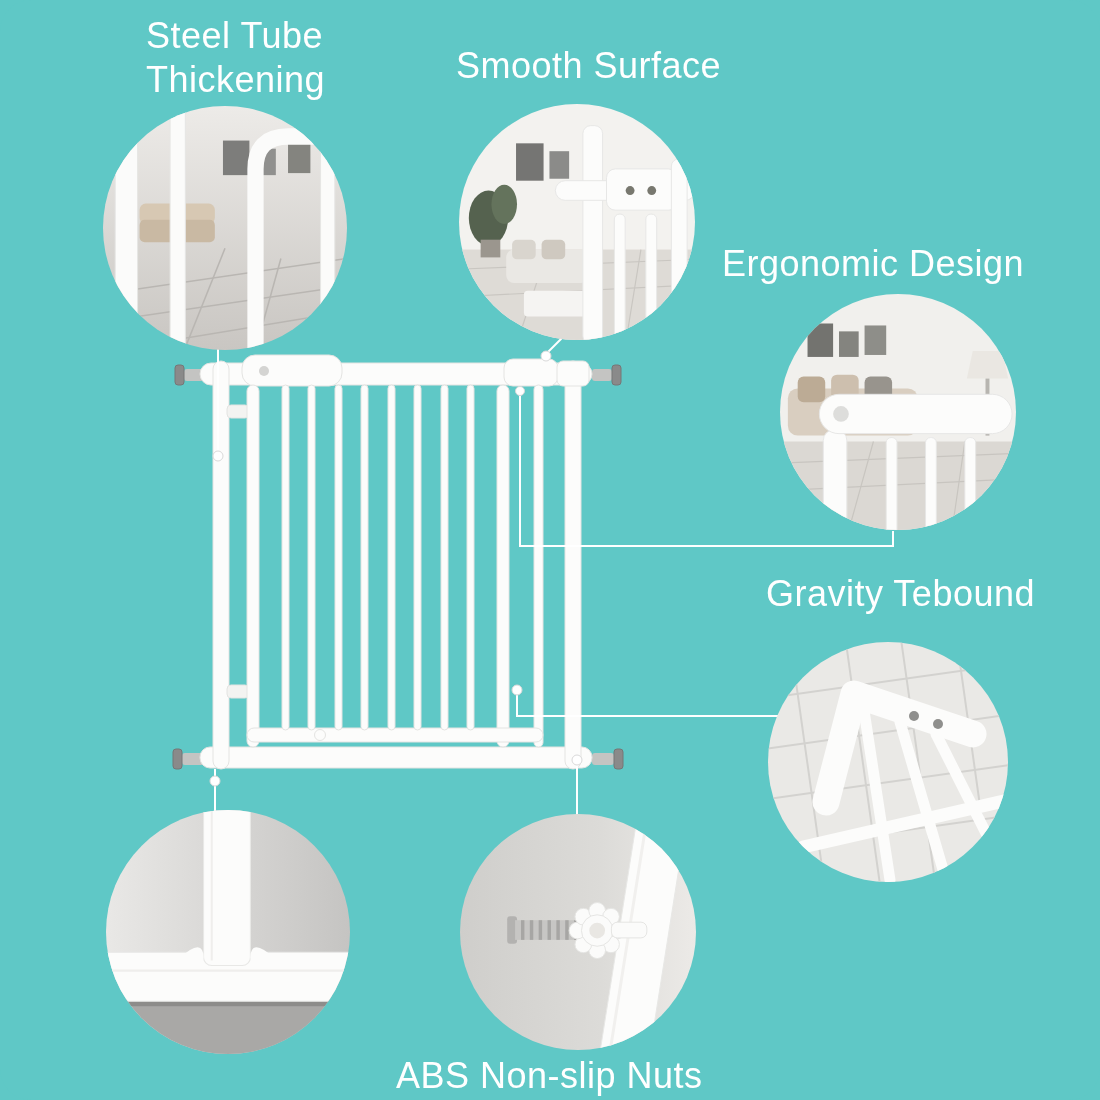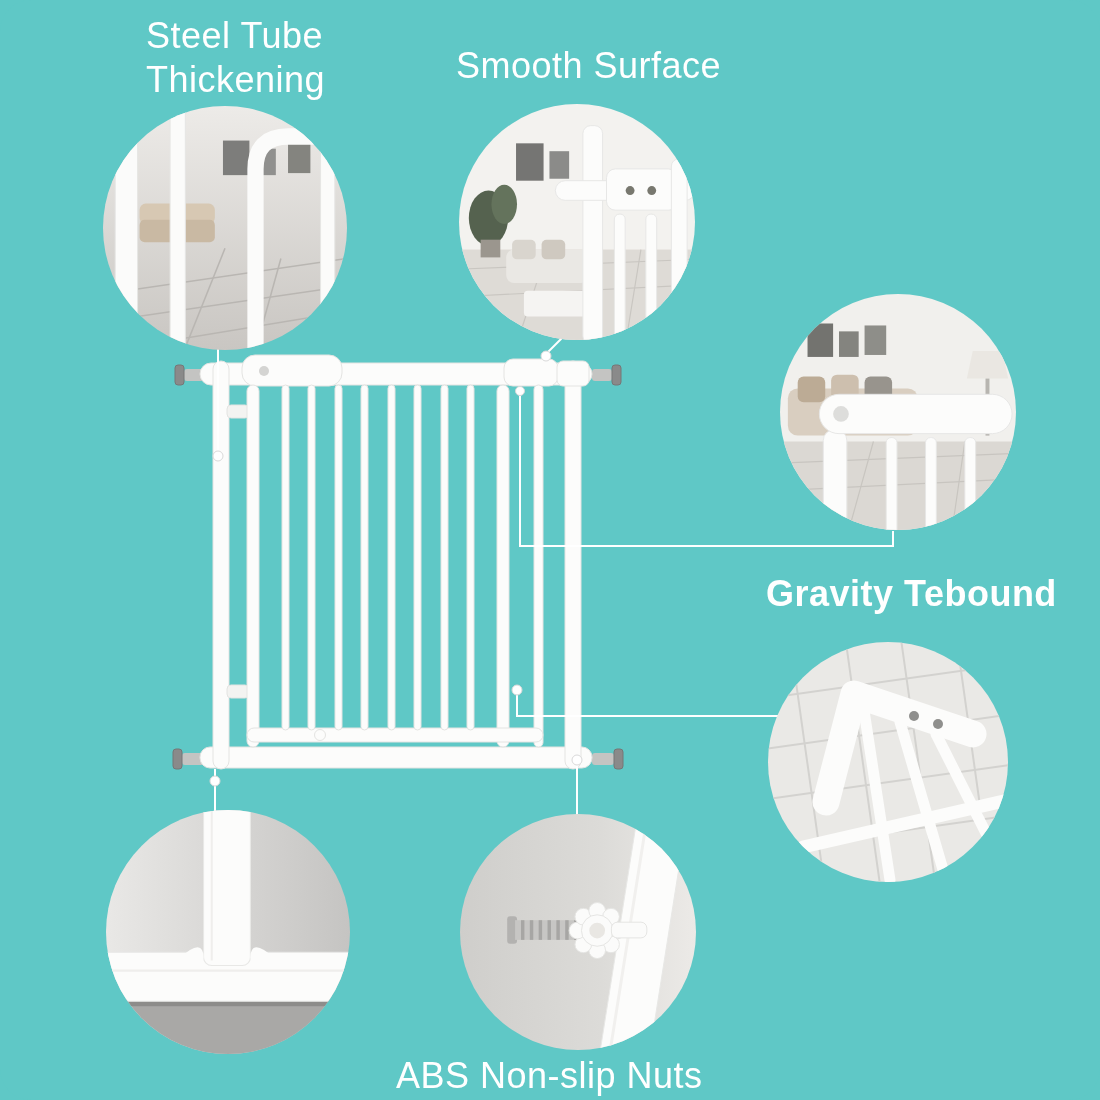--- a/index.html
+++ b/index.html
@@ -18,21 +18,21 @@
   .photo-circle svg{display:block;width:100%;height:100%;}
   .c1{left:103px;top:106px;width:244px;height:244px;}
   .c2{left:459px;top:104px;width:236px;height:236px;}
   .c3{left:780px;top:294px;width:236px;height:236px;}
   .c4{left:768px;top:642px;width:240px;height:240px;}
   .c5{left:106px;top:810px;width:244px;height:244px;}
   .c6{left:460px;top:814px;width:236px;height:236px;}
   .l1{left:146px;top:14px;width:240px;}
   .l2{left:456px;top:44px;}
   .l3{left:722px;top:242px;}
-  .l4{left:766px;top:572px;font-weight:bold;}
+  .l4{left:766px;top:572px;}
   .l5{left:94px;top:1054px;}
   .l6{left:396px;top:1054px;}
 </style>
 </head>
 <body>
 
 <div class="canvas">
 
   <svg class="gate-svg" viewBox="0 0 460 440" aria-hidden="true">
     <g stroke="#e4e4e2" stroke-width="1">
@@ -270,16 +270,17 @@
         <circle cx="153.6" cy="104.4" r="8.5"></circle>
         <circle cx="139.5" cy="118.5" r="16"></circle>
       </g>
       <circle cx="139.5" cy="118.5" r="8" fill="#e9e7e3"></circle>
       <rect x="154" y="110" width="36" height="16" rx="6" fill="#fbfbfa" stroke="#e4e4e2"></rect>
     </svg>
   </div>
 
   <div class="label wrap l1">Steel Tube Thickening</div>
   <div class="label l2">Smooth Surface</div>
+  <div class="label l3">Ergonomic Design</div>
   <div class="label l4">Gravity Tebound</div>
   <div class="label l6">ABS Non-slip Nuts</div>
 
 </div>
 
 </body></html>

